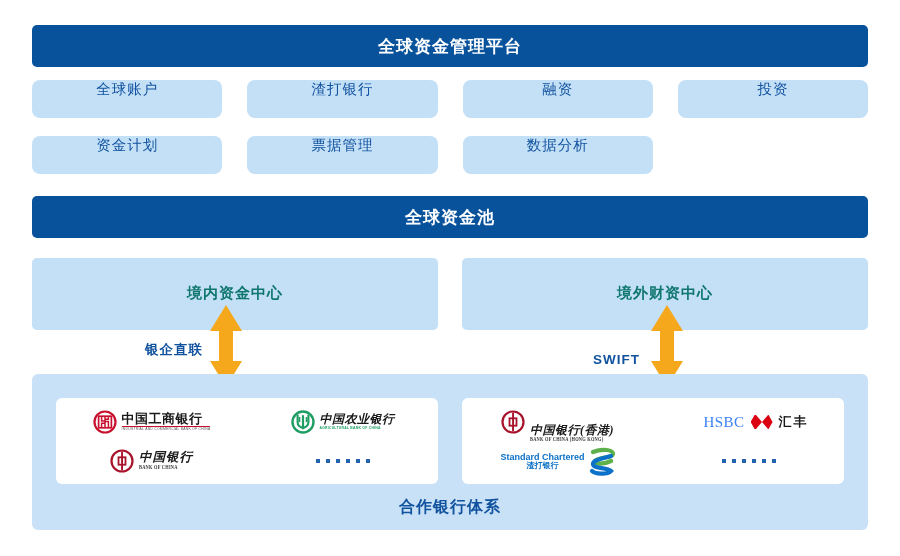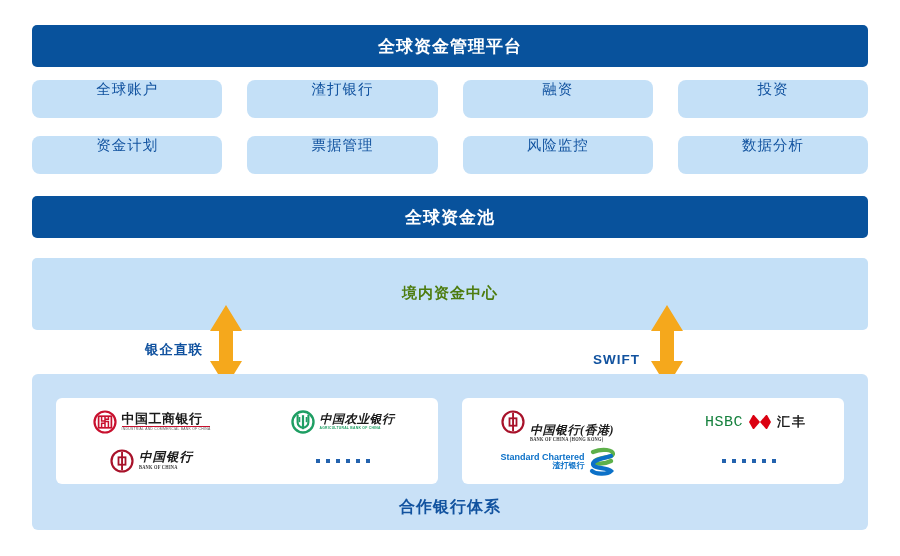--- a/index.html
+++ b/index.html
@@ -36,21 +36,21 @@
   .centers{
     position:absolute;left:32px;top:258px;width:836px;height:72px;
     display:flex;gap:24px;
   }
   .center-box{
     flex:1;background:#C4E0F7;border-radius:5px;
     display:flex;align-items:flex-start;justify-content:center;
     padding-top:26px;box-sizing:border-box;
   }
   .center-box span{
-    color:#4d7c0f;font-size:15px;font-weight:bold;letter-spacing:1px;
+    color:#0f766e;font-size:15px;font-weight:bold;letter-spacing:1px;
   }
 
   
   .arrow{position:absolute;width:34px;height:82px;}
   #arrow-left{left:209px;top:305px;}
   #arrow-right{left:650px;top:305px;}
   .conn-label{
     position:absolute;color:#11529F;font-size:13.5px;font-weight:bold;
     letter-spacing:1px;white-space:nowrap;
   }
@@ -88,22 +88,22 @@
 
   .dots{display:flex;gap:6px;}
   .dots i{width:4px;height:4px;background:#2463AE;display:block;}
 
   .sc-text{
     color:#0C71C8;font-size:9px;font-weight:bold;line-height:10px;
     text-align:right;white-space:nowrap;
   }
   .sc-cn{color:#0C71C8;font-size:8px;font-weight:bold;}
   .hsbc-word{
-    font-family:Liberation Mono, monospace;
-    font-size:15px;letter-spacing:.5px;color:#15803d;margin-left:15px;
+    font-family:Liberation Serif, serif;
+    font-size:15px;letter-spacing:.5px;color:#3b82f6;margin-left:15px;
   }
   .hsbc-hex{
     width:22px;height:14px;background:#DB0011;position:relative;
     clip-path:polygon(18% 0,82% 0,100% 50%,82% 100%,18% 100%,0 50%);
     display:flex;align-items:center;justify-content:center;
   }
   .hsbc-bow{
     width:0;height:0;border-top:7px solid #ffffff;border-bottom:7px solid #ffffff;
     border-left:6px solid transparent;border-right:6px solid transparent;
   }
@@ -130,34 +130,34 @@
     <div class="module">
       <span>投资</span>
       </div>
     <div class="module">
       <span>资金计划</span>
       </div>
     <div class="module">
       <span>票据管理</span>
       </div>
     <div class="module">
-      <span>风险监控</span>
-      </div>
-    <div class="module">
       <span>数据分析</span>
       </div>
   </div>
 
   <div class="band" id="pool-band">
     <span>全球资金池</span>
   </div>
 
   <div class="centers">
     <div class="center-box">
       <span>境内资金中心</span>
+    </div>
+    <div class="center-box">
+      <span>境外财资中心</span>
     </div>
   </div>
 
   <svg class="arrow" id="arrow-left" viewBox="0 0 34 82">
     <polygon points="17,0 33,26 24,26 24,56 33,56 17,82 1,56 10,56 10,26 1,26" fill="#F5A81C"></polygon>
   </svg>
   <svg class="arrow" id="arrow-right" viewBox="0 0 34 82">
     <polygon points="17,0 33,26 24,26 24,56 33,56 17,82 1,56 10,56 10,26 1,26" fill="#F5A81C"></polygon>
   </svg>
   <div class="conn-label" id="label-left">银企直联</div>
@@ -255,21 +255,21 @@
               </span>
               <span class="cn" style="font-size:13px;letter-spacing:2px;">汇丰</span>
             </div>
           </div>
         </div>
 
         <div class="bank-row">
 
           <div class="bank-cell">
             <div class="logo" style="gap:4px;">
-              <div class="logo-col" style="align-items:flex-end;">
+              <div class="logo-col" style="align-items:center;">
                 <div class="sc-text">Standard Chartered</div>
                 <div class="sc-cn">渣打银行</div>
               </div>
               <svg width="26" height="30" viewBox="0 0 26 30">
                 <path d="M4 6 C14 2 24 4 24 8 C24 12 8 11 6 15 C4 19 16 18 22 15" fill="none" stroke="#5DB04A" stroke-width="4.2" stroke-linecap="round"></path>
                 <path d="M22 10 C12 13 4 14 4 18 C4 23 18 21 22 25 C18 29 6 28 3 25" fill="none" stroke="#0C71C8" stroke-width="4.2" stroke-linecap="round"></path>
               </svg>
             </div>
           </div>
 

